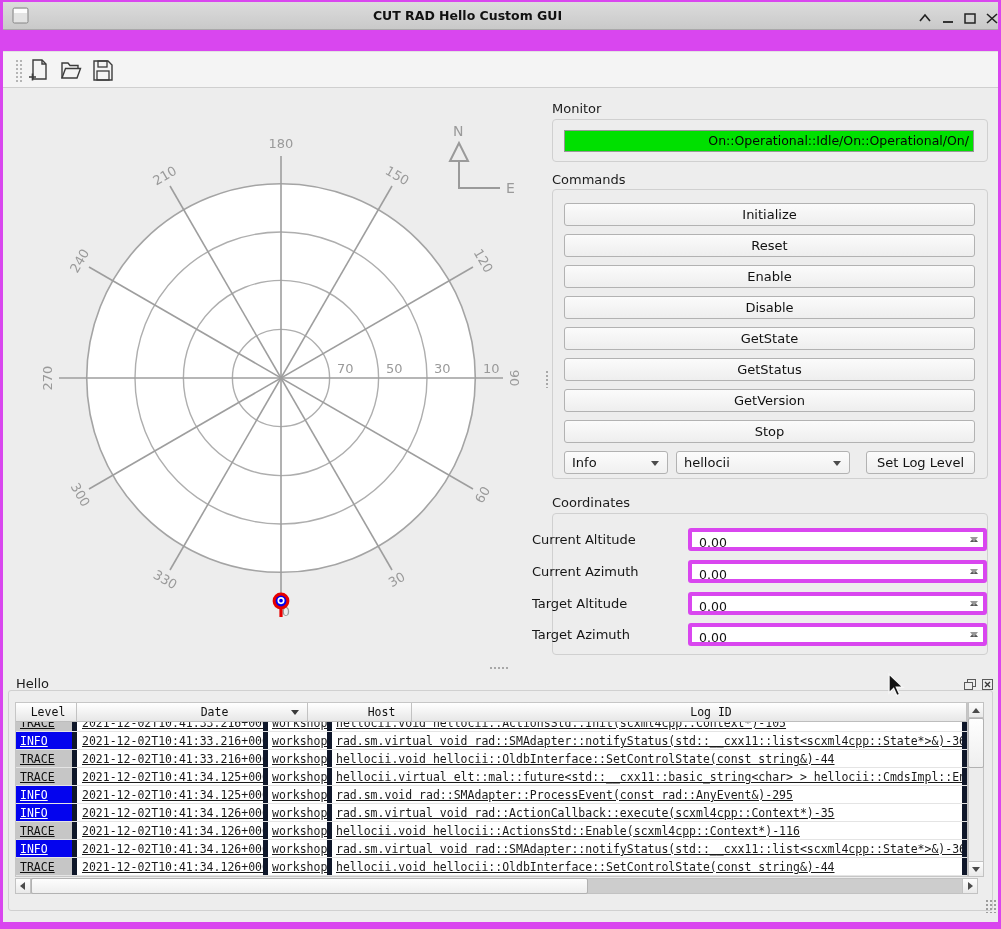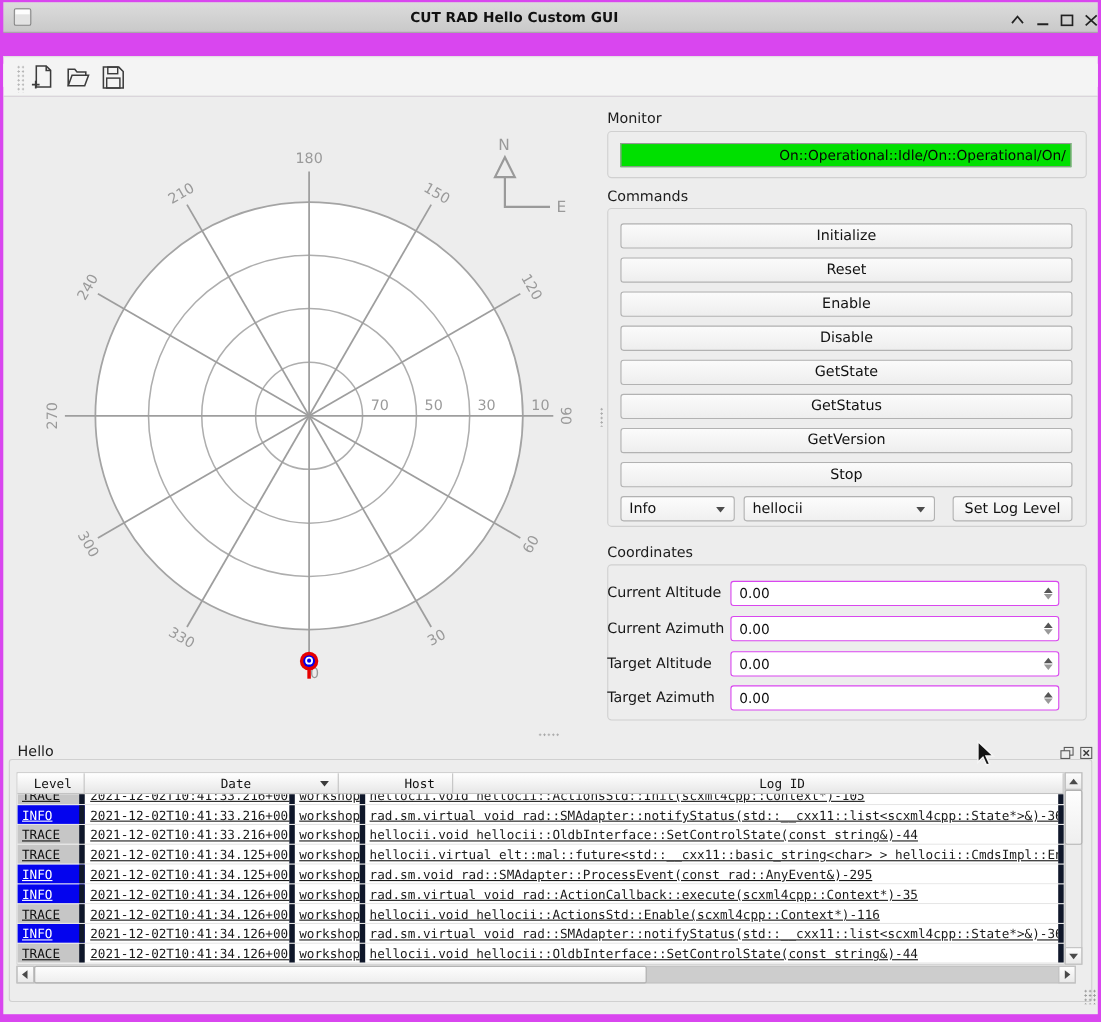--- a/index.html
+++ b/index.html
@@ -43,28 +43,28 @@
   .btn { position: absolute; border: 1px solid #b2b2b2; border-radius: 3px;
          background: linear-gradient(#fbfbfb, #eeeeee); font-size: 13px; color: #111;
          text-align: center; line-height: 21px; }
   .cmd-btn { left: 564px; width: 411px; height: 23px; }
   .combo { position: absolute; height: 23px; border: 1px solid #b2b2b2; border-radius: 3px;
            background: linear-gradient(#fcfcfc, #f0f0f0); font-size: 13px; line-height: 21px;
            padding-left: 7px; color: #111; }
   .combo-arrow { position: absolute; right: 8px; top: 9px; width: 0; height: 0;
                  border-left: 4px solid transparent; border-right: 4px solid transparent;
                  border-top: 5px solid #4c4c4c; }
-  .spin { position: absolute; left: 664px; width: 299px; height: 23px; background: #fff;
-          border: 1px solid #d946ef; border-radius: 3px; font-size: 12.5px; line-height: 21px;
+  .spin { position: absolute; left: 688px; width: 299px; height: 23px; background: #fff;
+          border: 4px solid #d946ef; border-radius: 3px; font-size: 12.5px; line-height: 21px;
           padding-left: 7px; color: #111; }
   .spin-up, .spin-dn { position: absolute; right: 5px; width: 0; height: 0;
           border-left: 4px solid transparent; border-right: 4px solid transparent; }
   .spin-up { top: 5px;  border-bottom: 5px solid #555; }
   .spin-dn { bottom: 5px; border-top: 5px solid #999; }
-  .coord-label { position: absolute; left: 552px; font-size: 13px; color: #161616; line-height: 23px; }
+  .coord-label { position: absolute; left: 532px; font-size: 13px; color: #161616; line-height: 23px; }
 
   
   #log-table { left: 15px; top: 702px; width: 953px; height: 175px; background: #fff;
                border: 1px solid #c6c6c6; font-family: "DejaVu Sans Mono", "Liberation Mono", monospace;
                font-size: 11.5px; }
   #log-head { display: flex; height: 19px; background: linear-gradient(#ffffff, #e7e7e7);
               border-bottom: 1px solid #bdbdbd; gap: 40px; }
   #log-head .hc { border-right: 1px solid #c2c2c2; text-align: center; line-height: 18px;
                   position: relative; color: #111; }
   .lrow { display: flex; height: 18px; line-height: 18px; border-bottom: 1px solid #e4e4e4;

